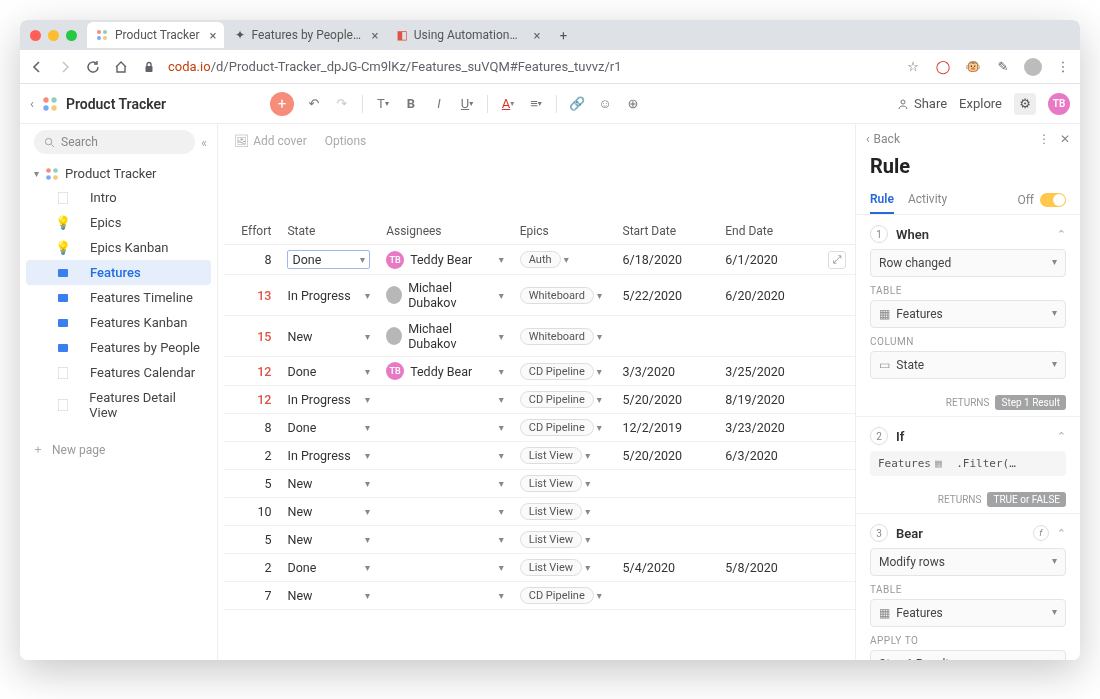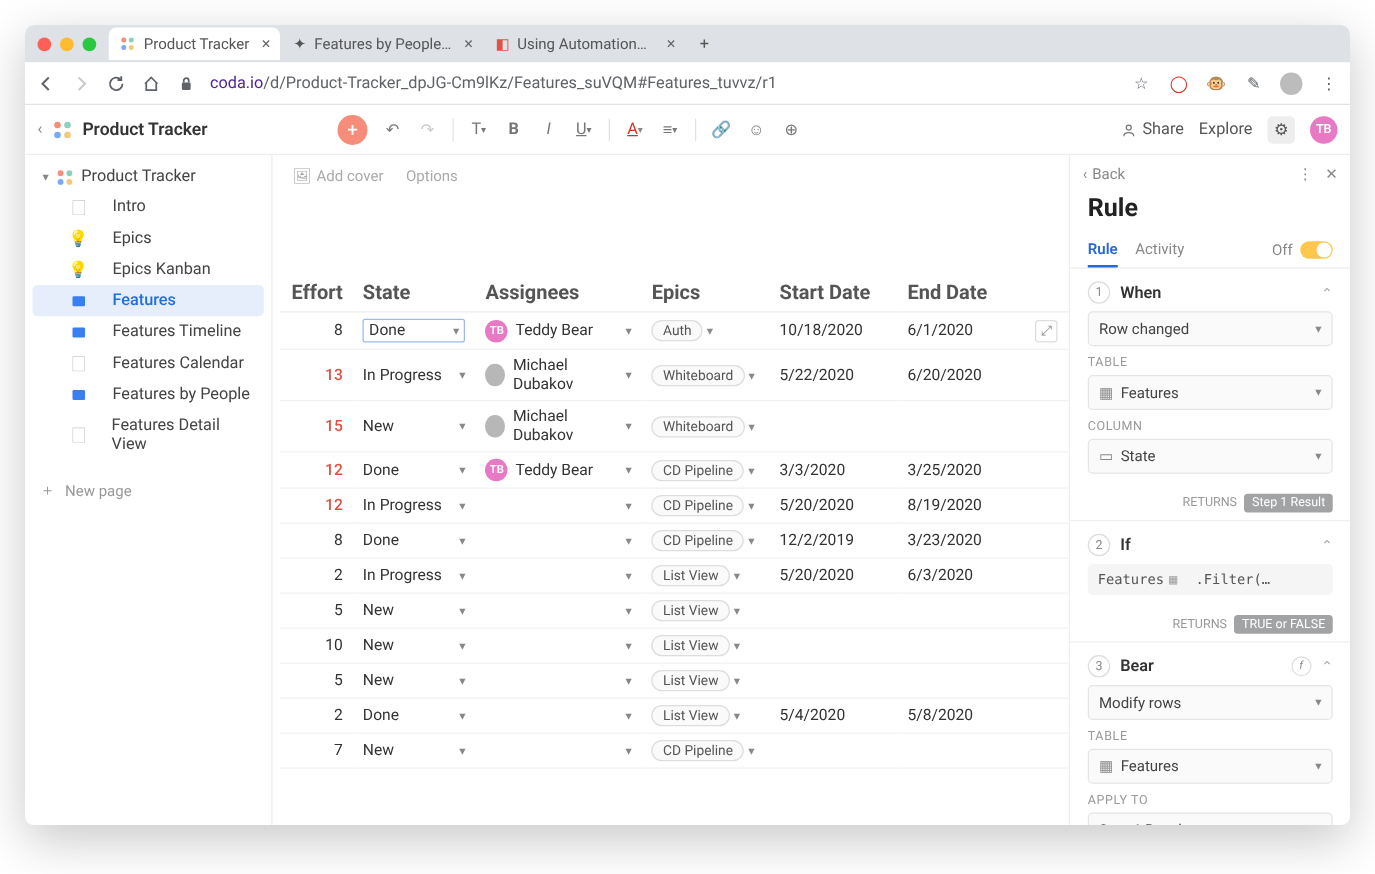--- a/index.html
+++ b/index.html
@@ -11,21 +11,21 @@
   .dot { width:11px; height:11px; border-radius:50%; }
   .dot.r{background:#ff5f57}.dot.y{background:#febc2e}.dot.g{background:#28c840}
   .tab { height:26px; background:#fff; border-radius:6px 6px 0 0; display:flex; align-items:center; padding:0 8px; margin-right:2px; font-size:12px; color:#555; max-width:160px; gap:6px;}
   .tab.inactive{background:transparent;color:#555}
   .tab .fav{width:14px;height:14px;display:inline-flex;align-items:center;justify-content:center;}
   .tab .close{color:#666;font-size:13px;margin-left:4px}
   .newtab{width:26px;text-align:center;color:#555}
   .addrbar{height:34px;background:#fff;border-bottom:1px solid #e3e3e3;display:flex;align-items:center;padding:0 8px;gap:10px;}
   .addrbar .ic{width:18px;height:18px;color:#5f6368;display:flex;align-items:center;justify-content:center}
   .url{flex:1;color:#5f6368;font-size:13px;}
-  .url .host{color:#4c1d95}
+  .url .host{color:#c2410c}
   .righticons{display:flex;gap:12px;align-items:center}
   
   .appbar{height:40px;border-bottom:1px solid #eee;display:flex;align-items:center;padding:0 10px;gap:10px;}
   .appleft{display:flex;align-items:center;gap:8px;flex:0 0 230px}
   .apptitle{font-weight:600;font-size:14px;color:#333}
   .toolbar{display:flex;align-items:center;gap:12px;color:#777;flex:1}
   .addbtn{width:24px;height:24px;background:#f58d7a;border-radius:50%;display:flex;align-items:center;justify-content:center;color:#fff;font-size:15px}
   .tbic{width:16px;height:16px;display:flex;align-items:center;justify-content:center;color:#777}
   .tbsep{width:1px;height:18px;background:#e2e2e2}
   .appright{display:flex;align-items:center;gap:12px;color:#555}
@@ -40,21 +40,21 @@
   .wsrow{display:flex;align-items:center;gap:6px;padding:4px 10px 4px 14px;color:#444;font-size:13px}
   .navitem{display:flex;align-items:center;gap:20px;padding:5px 10px 5px 30px;color:#444;font-size:13px;border-radius:4px;margin:0 6px;cursor:pointer}
   .navitem.active{background:#e6eefc;color:#1f6fe0;font-weight:500}
   .navicon{width:14px;height:14px;display:flex;align-items:center;justify-content:center}
   .newpage{display:flex;align-items:center;gap:8px;padding:8px 12px;color:#999;font-size:12px;margin-top:8px}
   
   .main{flex:1;display:flex;flex-direction:column;overflow:hidden}
   .coverrow{padding:10px 16px;color:#aaa;font-size:12px;display:flex;gap:18px;border-bottom:0}
   .tablewrap{flex:1;overflow:auto;padding-left:6px}
   table{border-collapse:collapse;width:100%}
-  th{font-size:16px;color:#555;font-weight:700;text-align:left;padding:6px 8px;border-bottom:1px solid #eee}
+  th{font-size:12px;color:#555;font-weight:400;text-align:left;padding:6px 8px;border-bottom:1px solid #eee}
   th.effort{text-align:right;width:54px}
   td{font-size:12.5px;color:#333;padding:5px 8px;border-bottom:1px solid #f1f1f1;height:26px;vertical-align:middle}
   td.effort{text-align:right;color:#333}
   td.effort .red{color:#e05244;font-weight:500}
   .statecell{display:flex;align-items:center;gap:4px}
   .statecell.boxed{border:1px solid #9bb9f0;border-radius:2px;padding:1px 4px}
   .dd{color:#888;font-size:10px;margin-left:auto}
   .assn{display:flex;align-items:center;gap:6px}
   .av{width:18px;height:18px;border-radius:50%;background:#ccc;display:inline-flex;align-items:center;justify-content:center;font-size:9px;color:#fff;font-weight:600}
   .av.tb{background:#e879c4}
@@ -70,21 +70,21 @@
   .ptab{padding:6px 0;color:#888}
   .ptab.active{color:#2668d9;border-bottom:2px solid #2668d9;font-weight:600}
   .ptoggle{margin-left:auto;display:flex;align-items:center;gap:6px;color:#888}
   .switch{width:26px;height:14px;background:#ffc74c;border-radius:7px;position:relative}
   .knob{width:12px;height:12px;background:#fff;border-radius:50%;position:absolute;top:1px;right:1px}
   .section{padding:10px 14px 6px;border-bottom:1px solid #f0f0f0}
   .srow{display:flex;align-items:center;gap:8px;margin-bottom:6px}
   .stepnum{width:18px;height:18px;border:1px solid #ddd;border-radius:50%;display:flex;align-items:center;justify-content:center;font-size:10px;color:#888}
   .stitle{font-size:13px;font-weight:600;color:#333;flex:1}
   .chev{color:#aaa;font-size:11px}
-  .pselect{border:1px solid #e5e5e5;border-radius:4px;background:#fafafa;padding:6px 8px;font-size:12px;color:#444;display:flex;align-items:center;margin:4px 0}
+  .pselect{border:1px solid #e5e5e5;border-radius:4px;background:#fafafa;padding:6px 8px;font-size:12px;color:#444;display:flex;align-items:flex-start;margin:4px 0}
   .pselect .dd{margin-left:auto}
   .plabel{font-size:10px;letter-spacing:.5px;color:#999;text-transform:uppercase;margin:8px 0 2px}
   .returns{display:flex;justify-content:flex-end;align-items:center;gap:6px;font-size:10px;color:#999;margin-top:16px}
   .pill{background:#a2a3a5;color:#fff;border-radius:3px;padding:2px 6px;font-size:10px}
   .codebox{background:#f5f5f5;border-radius:4px;padding:6px 8px;font-family:ui-monospace,Menlo,monospace;font-size:11px;color:#555;display:flex;align-items:center;gap:4px}
   .fxicon{width:16px;height:16px;border:1px solid #ddd;border-radius:50%;display:flex;align-items:center;justify-content:center;font-size:9px;font-style:italic;color:#888}
   svg{display:block}
 </style>
 </head>
 <body>
@@ -213,20 +213,30 @@
       </span>
       <span>Explore</span>
       <span class="gear">⚙</span>
       <span class="avatar-tb">TB</span>
     </div>
   </div>
 
   <div class="body">
 
     <div class="sidebar">
+      <div class="searchrow">
+        <div class="searchpill">
+          <svg width="11" height="11" viewBox="0 0 12 12">
+              <circle cx="5" cy="5" r="3.5" stroke="#999" fill="none"></circle>
+              <path d="M8 8l3 3" stroke="#999"></path>
+            </svg>
+          <span>Search</span>
+        </div>
+        <span style="color:#aaa">«</span>
+      </div>
       <div class="wsrow">
         <span style="color:#888;font-size:10px">▾</span>
         <svg width="14" height="14" viewBox="0 0 12 12">
             <circle cx="3" cy="3" r="2" fill="#f58d7a"></circle>
             <circle cx="9" cy="3" r="2" fill="#8ed0c0"></circle>
             <circle cx="3" cy="9" r="2" fill="#7aa9f5"></circle>
             <circle cx="9" cy="9" r="2" fill="#f5c97a"></circle>
           </svg>
         <span>Product Tracker</span>
       </div>
@@ -262,33 +272,41 @@
           <div class="navitem">
             <span class="navicon">
               <svg width="12" height="12" viewBox="0 0 12 12">
                 <rect x="1" y="2" width="10" height="8" rx="1" fill="#3a7ff0"></rect>
               </svg>
             </span>
             <span>Features Timeline</span>
           </div>
           <div class="navitem">
             <span class="navicon">
+              <svg width="12" height="12" viewBox="0 0 12 12">
+                <rect x="1" y="2" width="10" height="8" rx="1" fill="#3a7ff0"></rect>
+              </svg>
+            </span>
+            <span>Features Kanban</span>
+          </div>
+          <div class="navitem">
+            <span class="navicon">
+              <svg width="12" height="12" viewBox="0 0 12 12">
+                <rect x="1" y="2" width="10" height="8" rx="1" fill="#3a7ff0"></rect>
+              </svg>
+            </span>
+            <span>Features by People</span>
+          </div>
+          <div class="navitem">
+            <span class="navicon">
               <svg width="10" height="12" viewBox="0 0 10 12">
                 <rect x="0" y="0" width="10" height="12" rx="1" fill="none" stroke="#ccc"></rect>
               </svg>
             </span>
             <span>Features Calendar</span>
-          </div>
-          <div class="navitem">
-            <span class="navicon">
-              <svg width="12" height="12" viewBox="0 0 12 12">
-                <rect x="1" y="2" width="10" height="8" rx="1" fill="#3a7ff0"></rect>
-              </svg>
-            </span>
-            <span>Features by People</span>
           </div>
           <div class="navitem">
             <span class="navicon">
               <svg width="10" height="12" viewBox="0 0 10 12">
                 <rect x="0" y="0" width="10" height="12" rx="1" fill="none" stroke="#ccc"></rect>
               </svg>
             </span>
             <span>Features Detail View</span>
           </div>
         </div>
@@ -327,21 +345,21 @@
                   </div>
                 </td>
     <td>
                   <div class="assn">
                     <span class="av tb">TB</span>
                     <span>Teddy Bear</span>
                     <span class="dd" style="margin-left:auto">▾</span>
                   </div>
                 </td>
     <td><span class="epicpill">Auth</span> <span class="dd">▾</span></td>
-    <td>10/18/2020</td>
+    <td>6/18/2020</td>
     <td>6/1/2020</td>
     <td>
                   <span class="cellexp">⤢</span>
                 </td>
               </tr>
               <tr>
     <td class="effort"><span class="red">13</span></td>
     <td>
                   <div class="statecell ">
                     <span>In Progress</span>

